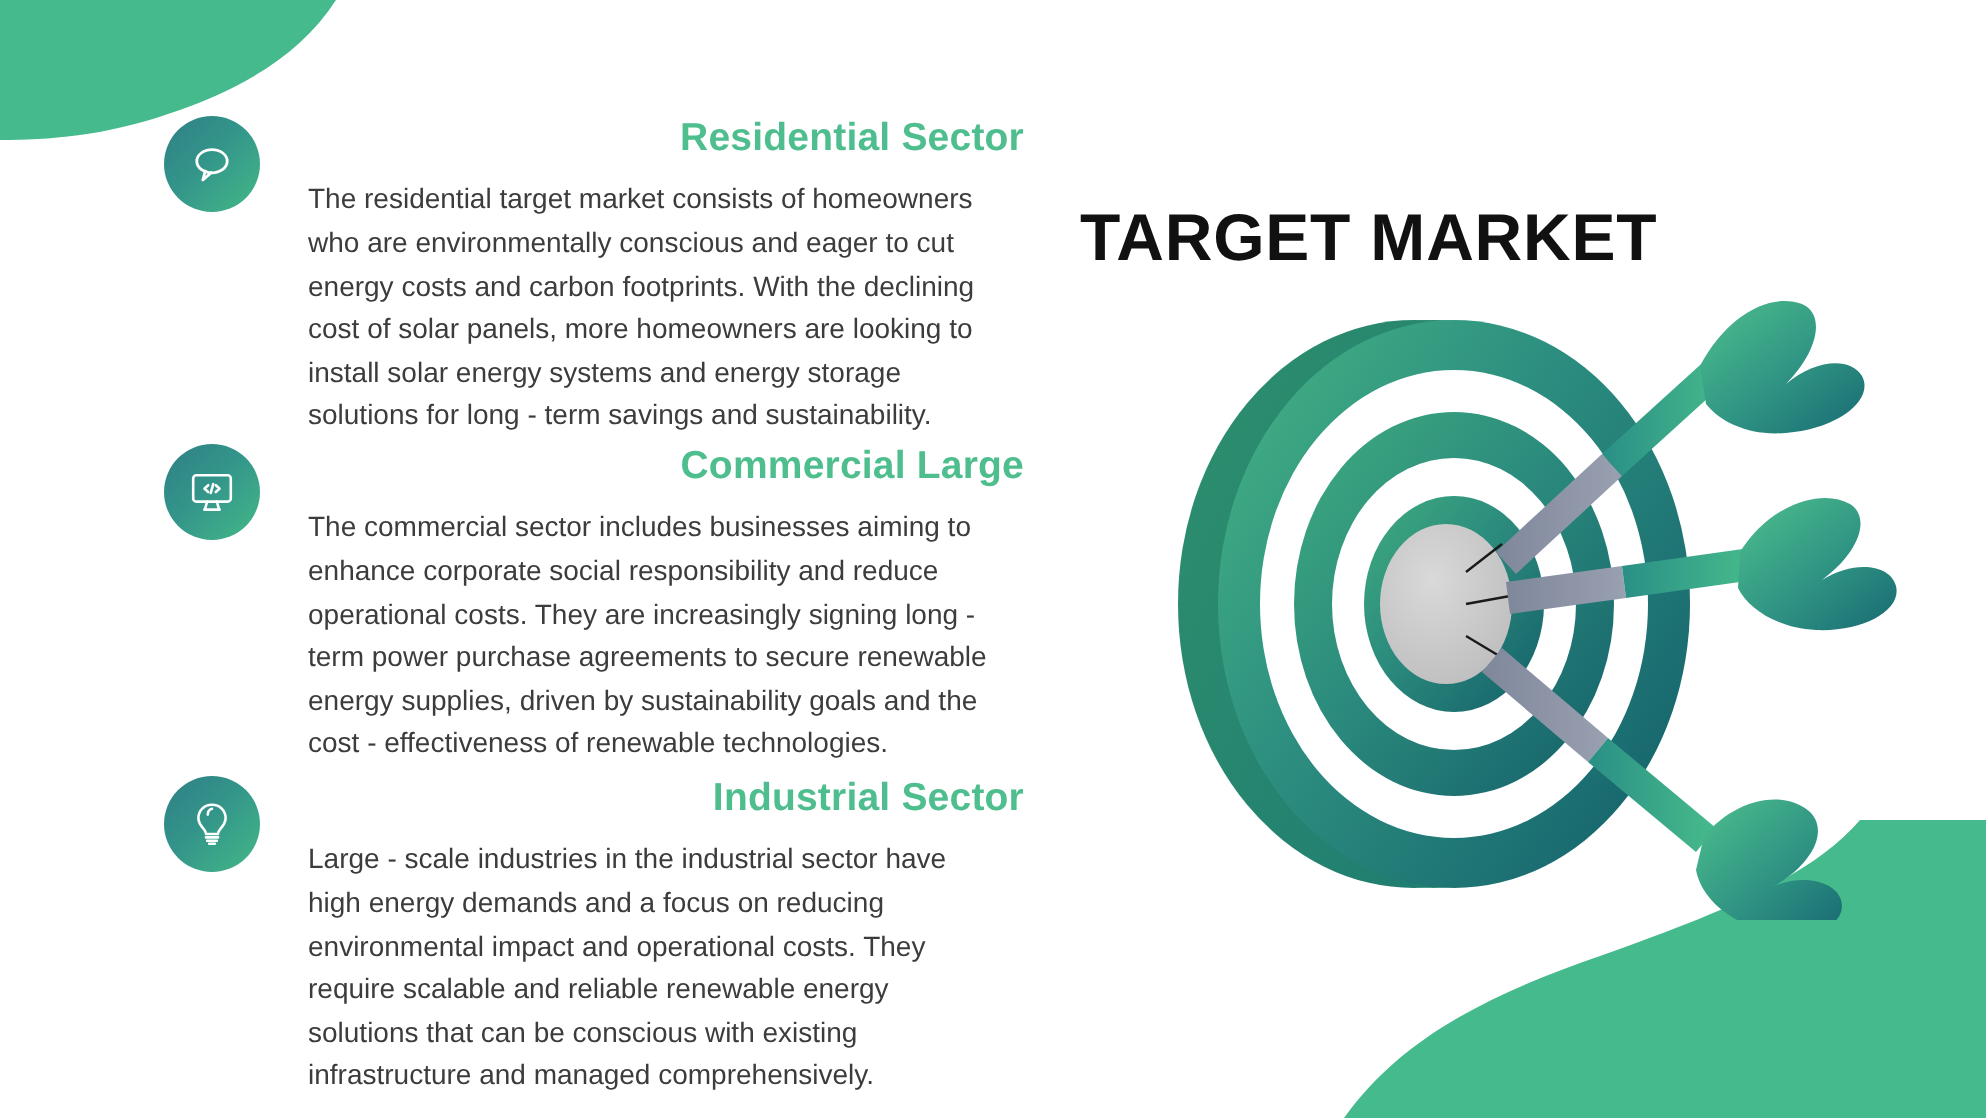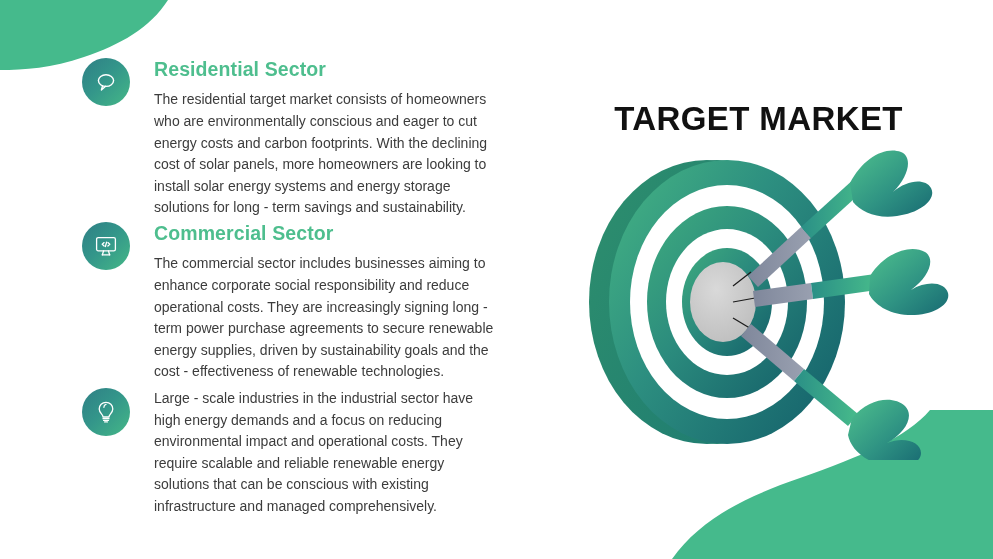--- a/index.html
+++ b/index.html
@@ -63,20 +63,21 @@
   .sector-body {
     margin-left: 72px;
   }
   .sector-title {
     color: #4ebe8e;
     font-size: 19.5px;
     font-weight: bold;
     letter-spacing: 0.1px;
     line-height: 1.15;
     margin: 0 0 9px 0;
+    text-align: right;
   }
   .sector-text {
     color: #3c3c3c;
     font-size: 14px;
     line-height: 1.54;
     margin: 0;
     max-width: 345px;
   }
 
   
@@ -85,21 +86,21 @@
     left: 540px;
     top: 0;
     width: 453px;
     height: 559px;
   }
   .slide-title {
     position: absolute;
     left: 0;
     right: 16px;
     top: 100px;
-    text-align: center;
+    text-align: left;
     color: #111111;
     font-size: 33px;
     font-weight: bold;
     letter-spacing: 0.4px;
     margin: 0;
   }
   .target-art {
     position: absolute;
     left: 15px;
     top: 150px;
@@ -145,38 +146,39 @@
         <svg width="26" height="26" viewBox="0 0 26 26" fill="none" stroke="#ffffff" stroke-width="1.3" stroke-linecap="round" stroke-linejoin="round">
           <rect x="3.6" y="4.6" width="18.8" height="13.2" rx="1.6"></rect>
           <path d="M 9.2 21.8 L 16.8 21.8"></path>
           <path d="M 10.6 17.8 L 9.4 21.8 M 15.4 17.8 L 16.6 21.8"></path>
           <path d="M 11.1 9.6 L 9.2 11.3 L 11.1 13"></path>
           <path d="M 14.9 9.6 L 16.8 11.3 L 14.9 13"></path>
           <path d="M 13.6 9.1 L 12.4 13.5"></path>
         </svg>
       </div>
       <div class="sector-body">
-        <h2 class="sector-title">Commercial Sector</h2>
+        <h2 class="sector-title">Commercial Large</h2>
         <p class="sector-text">The commercial sector includes businesses aiming to enhance corporate social responsibility and reduce operational costs. They are increasingly signing long - term power purchase agreements to secure renewable energy supplies, driven by sustainability goals and the cost - effectiveness of renewable technologies.</p>
       </div>
     </div>
 
     <div class="sector-block b3">
       <div class="sector-icon">
         <svg width="26" height="26" viewBox="0 0 26 26" fill="none" stroke="#ffffff" stroke-width="1.3" stroke-linecap="round" stroke-linejoin="round">
           <path d="M 13 3.4 C 9.1 3.4 6.2 6.3 6.2 10 C 6.2 12.5 7.6 14.1 8.8 15.4
                    C 9.6 16.3 10 17 10 18 L 16 18 C 16 17 16.4 16.3 17.2 15.4
                    C 18.4 14.1 19.8 12.5 19.8 10 C 19.8 6.3 16.9 3.4 13 3.4 Z"></path>
           <path d="M 10 19.7 L 16 19.7"></path>
           <path d="M 10.6 21.4 L 15.4 21.4"></path>
           <path d="M 11.6 22.9 L 14.4 22.9"></path>
           <path d="M 10.9 8.3 C 10.9 6.7 11.8 5.7 13 5.4"></path>
         </svg>
       </div>
       <div class="sector-body">
+        <h2 class="sector-title">Industrial Sector</h2>
         <p class="sector-text">Large - scale industries in the industrial sector have high energy demands and a focus on reducing environmental impact and operational costs. They require scalable and reliable renewable energy solutions that can be conscious with existing infrastructure and managed comprehensively.</p>
       </div>
     </div>
   </div>
 
   <div class="right-col">
     <h1 class="slide-title">TARGET MARKET</h1>
 
     <div class="target-art">
       <svg viewBox="0 0 420 310" width="420" height="310">

